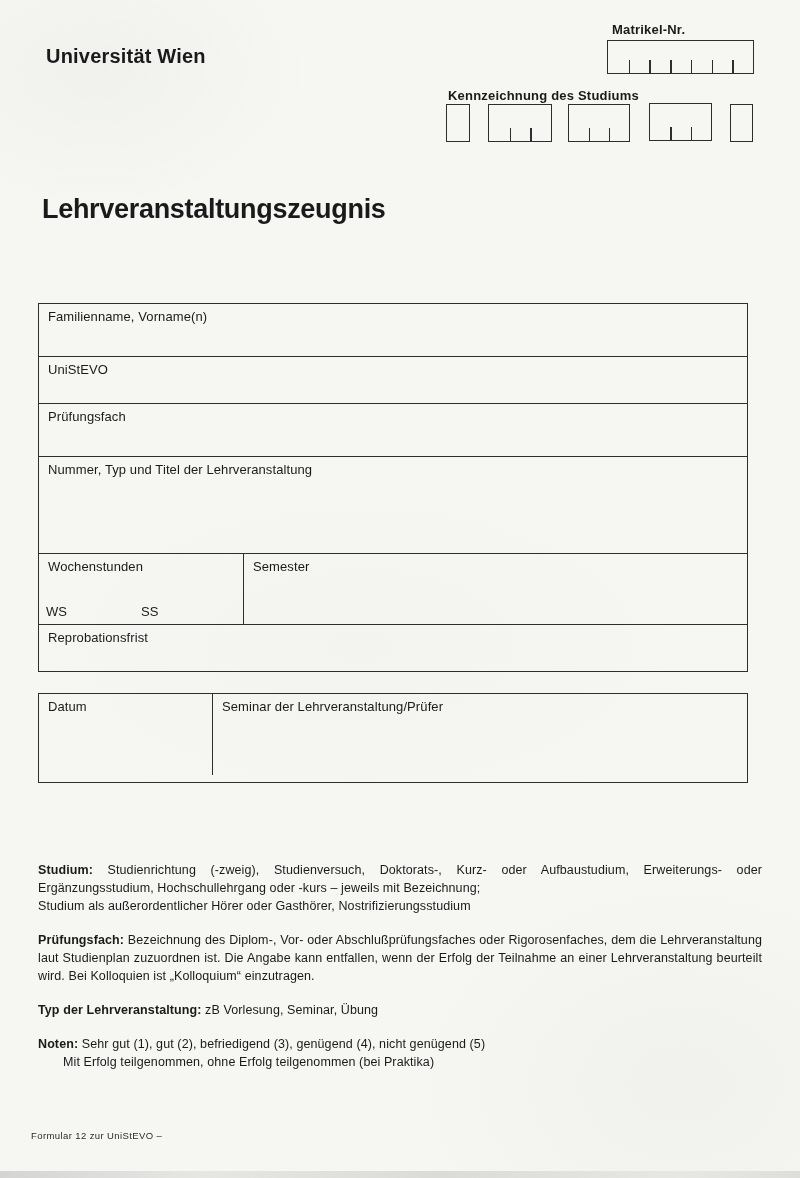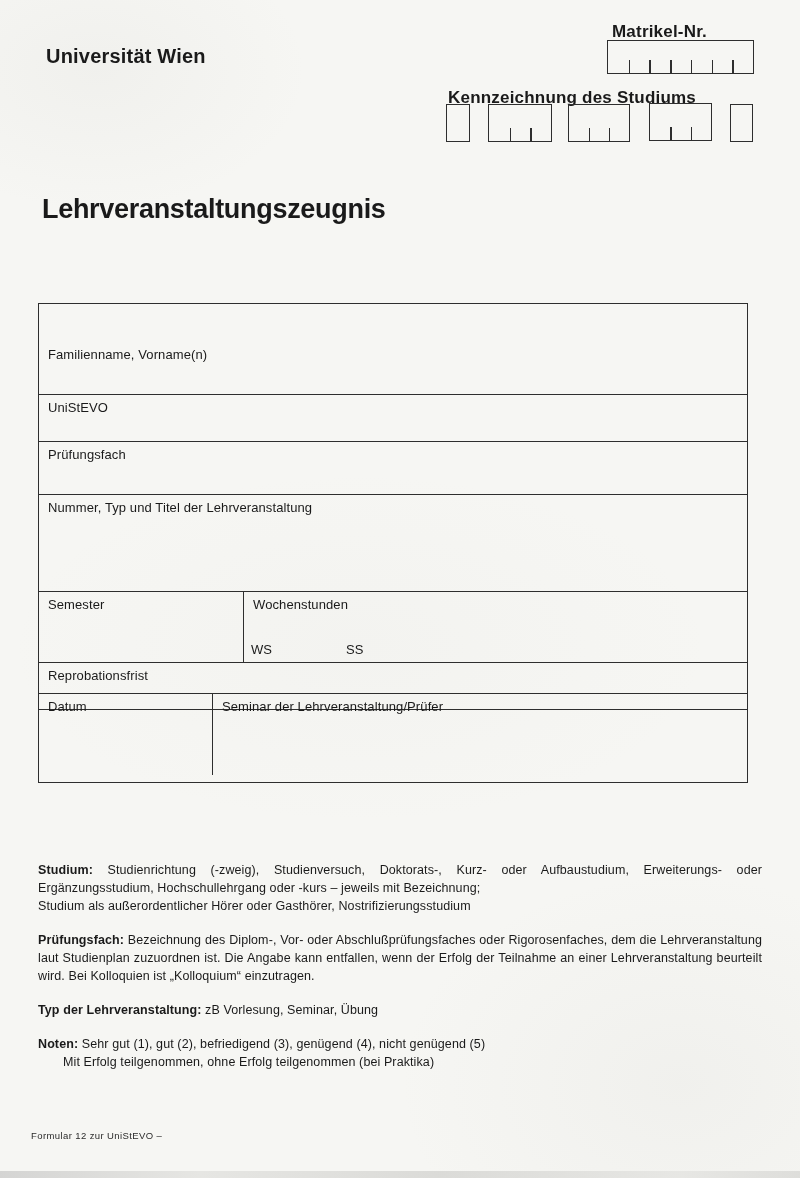--- a/index.html
+++ b/index.html
@@ -14,21 +14,21 @@
       radial-gradient(ellipse 300px 200px at 12% 6%, rgba(190,190,185,0.10), transparent 70%),
       radial-gradient(ellipse 400px 300px at 85% 92%, rgba(190,190,185,0.10), transparent 70%),
       radial-gradient(ellipse 500px 250px at 45% 55%, rgba(205,205,200,0.07), transparent 70%),
       #f6f6f3;
     color:#1a1a1a;
   }
   .abs { position:absolute; }
 
   
   .university { left:46px; top:45px; font-size:20px; font-weight:bold; letter-spacing:0.2px; }
-  .small-label { font-size:17px; font-weight:bold; letter-spacing:0.2px; }
+  .small-label { font-size:13px; font-weight:bold; letter-spacing:0.2px; }
   .segbox { position:absolute; border:1.5px solid #2e2e2e; background:transparent; }
   .segbox span { position:absolute; bottom:0; width:1.5px; height:13px; background:#2e2e2e; }
   .seg7 span:nth-child(1){left:14.28%} .seg7 span:nth-child(2){left:28.57%}
   .seg7 span:nth-child(3){left:42.86%} .seg7 span:nth-child(4){left:57.14%}
   .seg7 span:nth-child(5){left:71.43%} .seg7 span:nth-child(6){left:85.71%}
   .seg3 span:nth-child(1){left:33.3%}  .seg3 span:nth-child(2){left:66.6%}
 
   .form-title { left:42px; top:194px; font-size:27px; font-weight:bold; letter-spacing:-0.3px; }
 
   
@@ -84,39 +84,39 @@
   </div>
   <div class="segbox seg3" style="left:649px; top:103px; width:61px; height:36px;">
     <span></span>
       <span></span>
   </div>
   <div class="segbox" style="left:730px; top:104px; width:21px; height:36px;"></div>
 
   <div class="abs form-title">Lehrveranstaltungszeugnis</div>
 
   <div class="tbl" style="top:303px;">
-    <div class="trow" style="height:52px;margin-top:38px;">
+    <div class="trow" style="height:52px;">
       <div class="tcell" style="width:561px;">Familienname, Vorname(n)</div>
     </div>
     <div class="trow" style="height:47px;">
       <div class="tcell grow">UniStEVO</div>
     </div>
     <div class="trow" style="height:53px;">
       <div class="tcell grow">Prüfungsfach</div>
     </div>
     <div class="trow" style="height:97px;">
       <div class="tcell grow">Nummer, Typ und Titel der Lehrveranstaltung</div>
     </div>
     <div class="trow" style="height:71px;">
-      <div class="tcell" style="width:204px;">Semester</div>
       <div class="tcell" style="width:204px;">
         <span>Wochenstunden</span>
         <span class="ws-ss">WS</span>
         <span class="ws-ss ss">SS</span>
       </div>
+      <div class="tcell" style="width:204px;">Semester</div>
     </div>
     <div class="trow" style="height:47px;">
       <div class="tcell grow">Reprobationsfrist</div>
     </div>
   </div>
 
   <div class="tbl" style="top:693px; height:90px;">
     <div class="trow" style="height:81px;">
       <div class="tcell" style="width:173px;">Datum</div>
       <div class="tcell grow">Seminar der Lehrveranstaltung/Prüfer</div>

